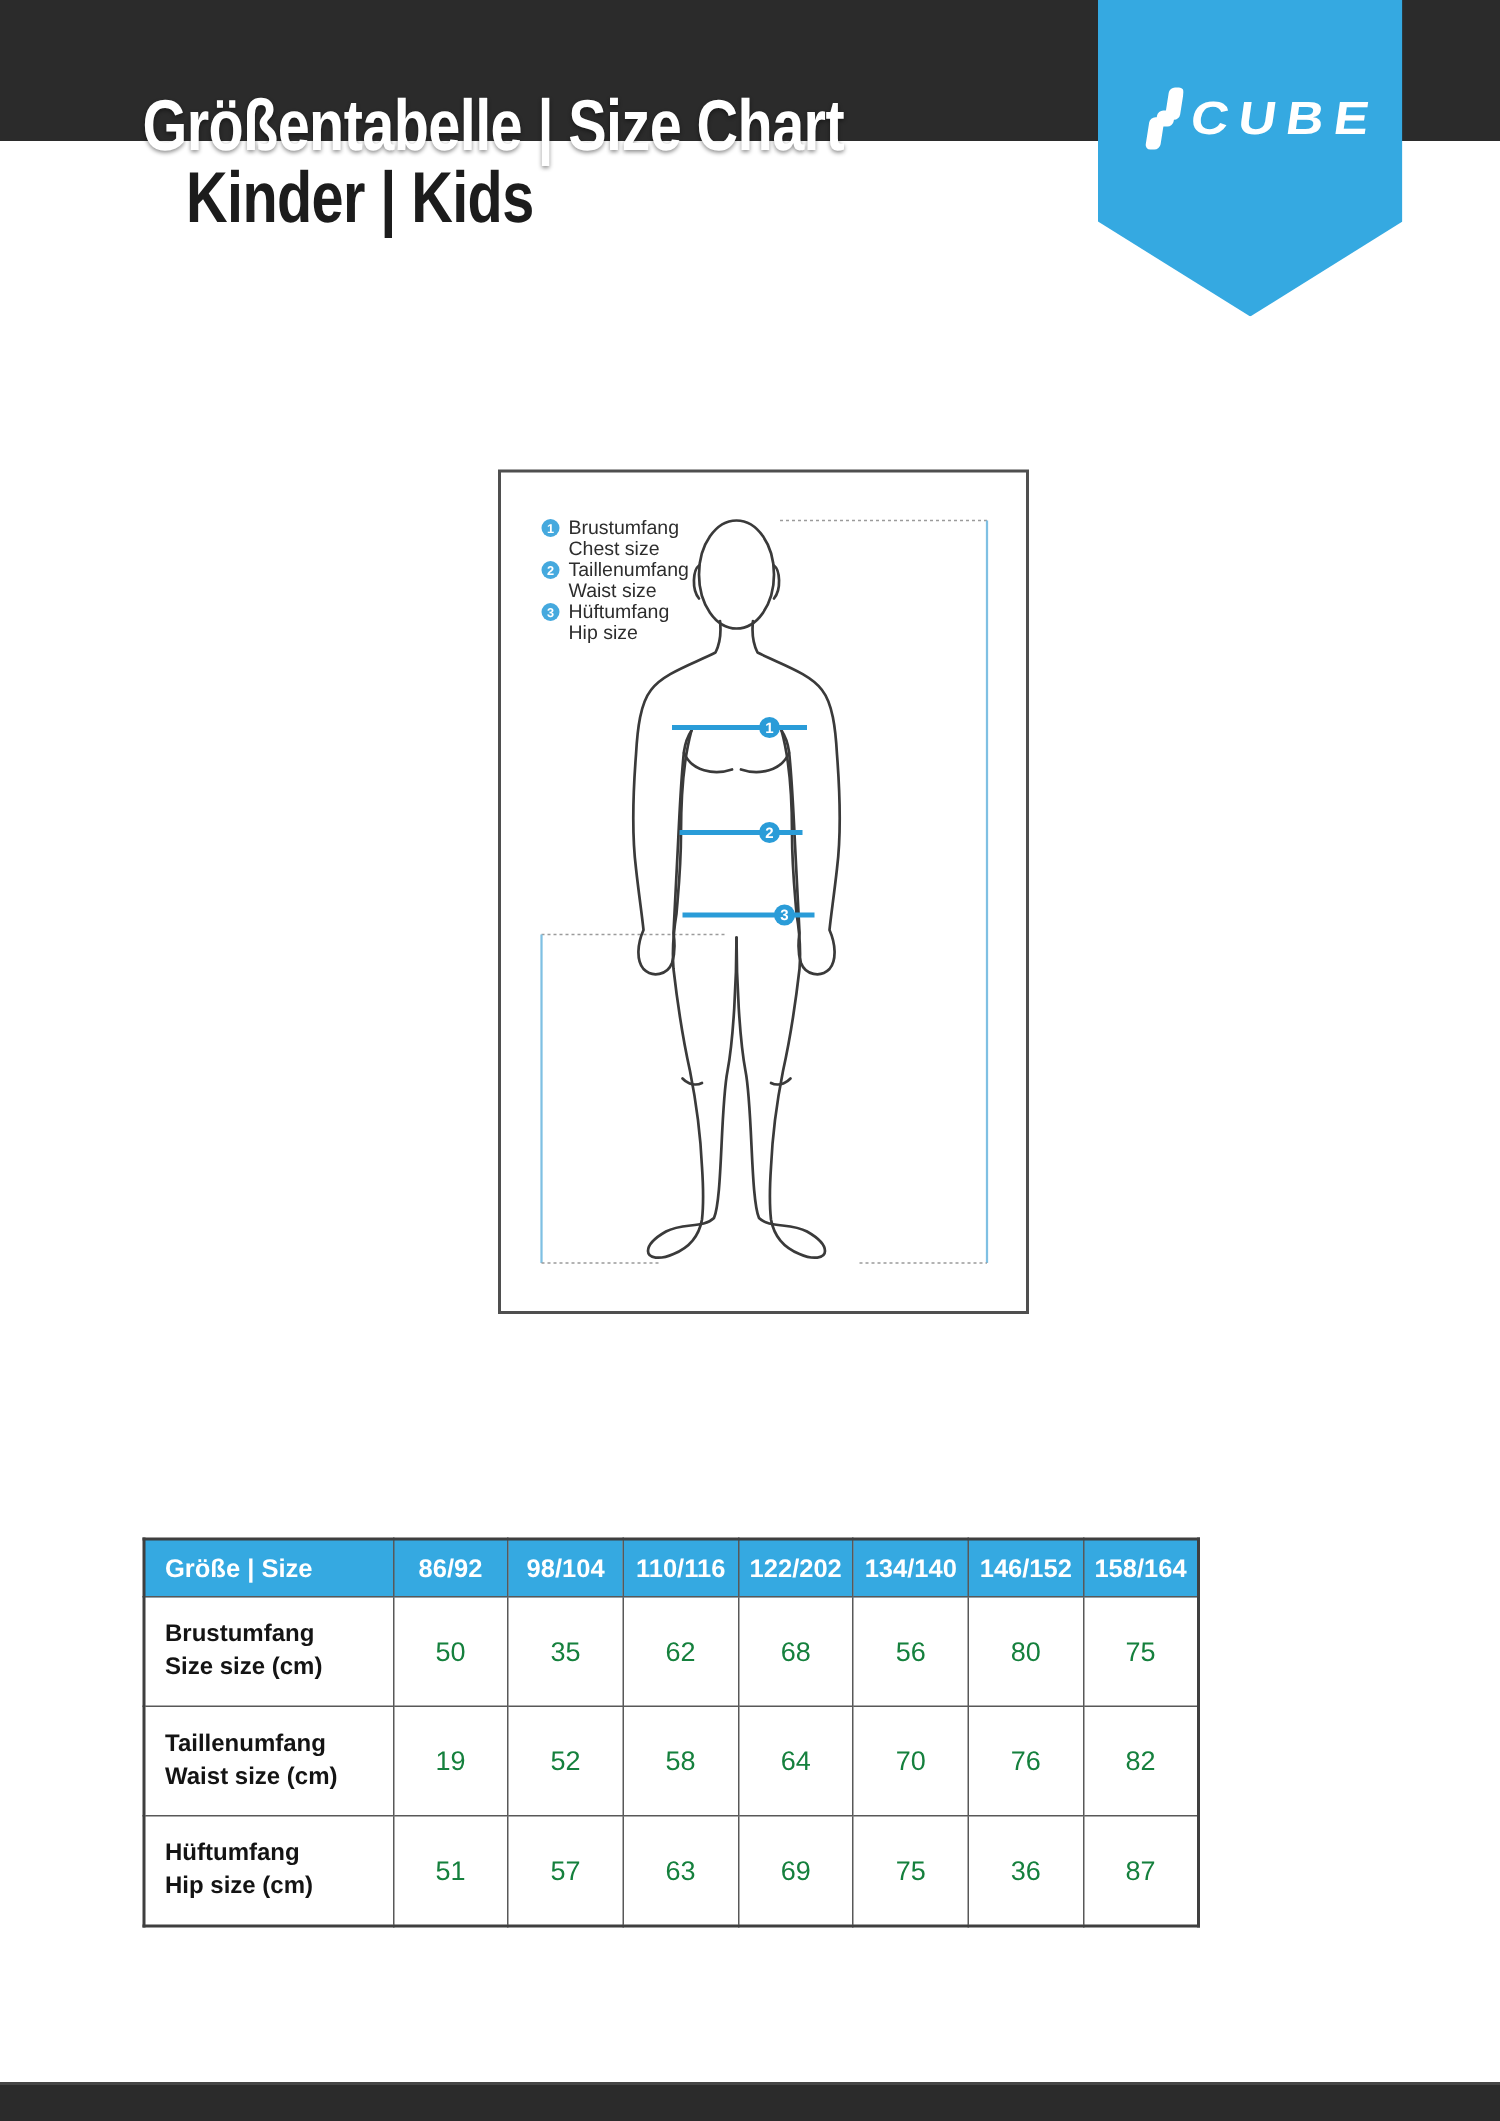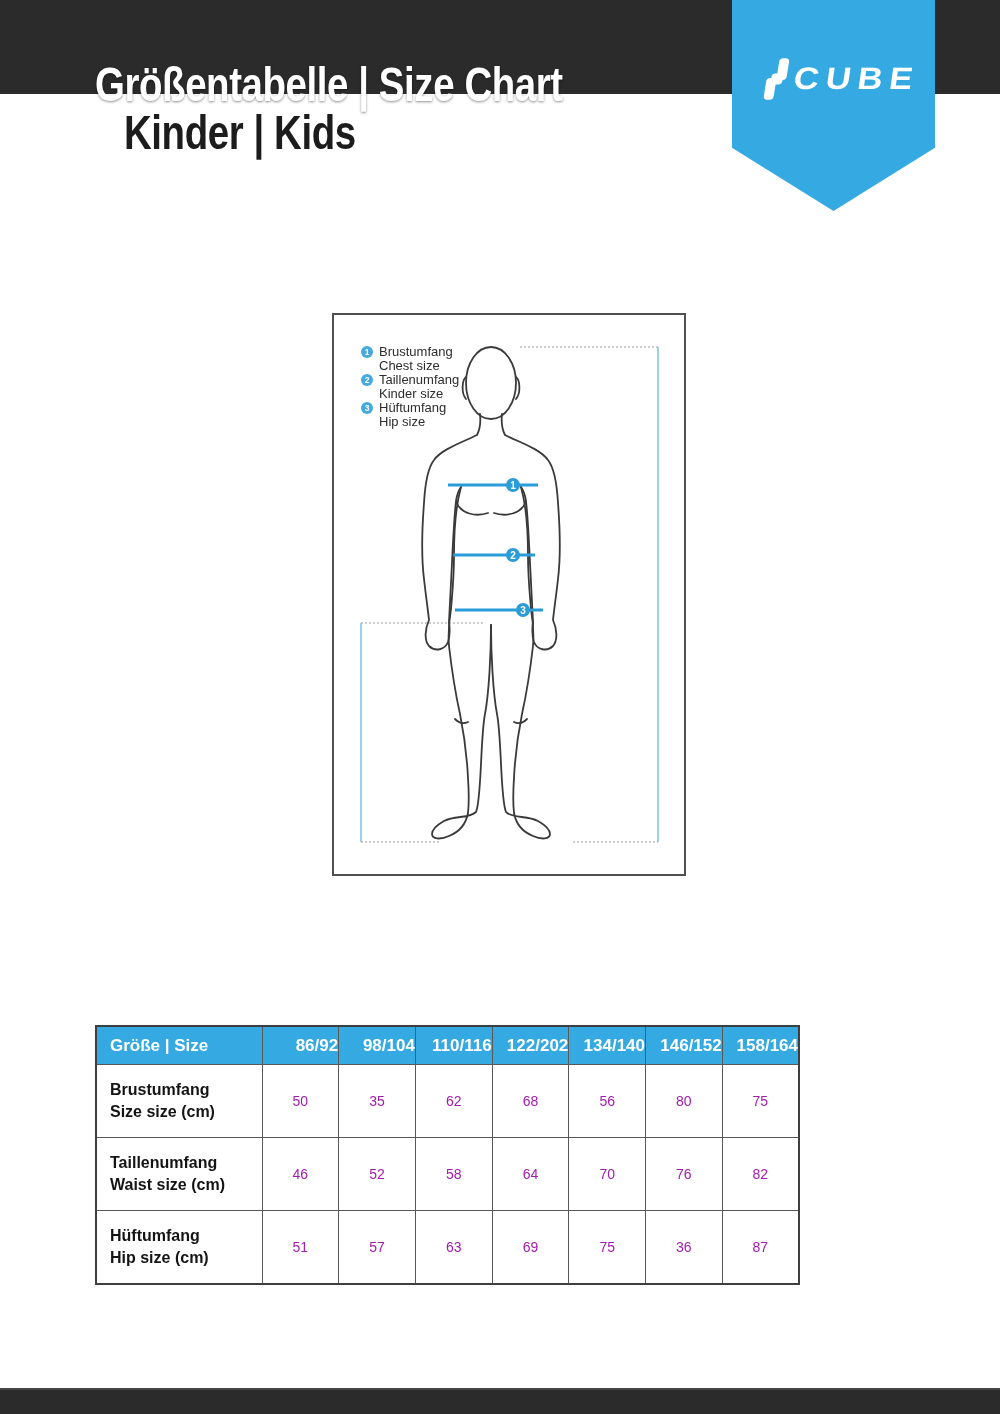--- a/index.html
+++ b/index.html
@@ -46,29 +46,29 @@
     font-size:8.5px;font-weight:bold;display:flex;align-items:center;justify-content:center;margin-top:1px;
   }
   .legend-de{font-weight:normal;}
   
   .size-table{
     position:absolute;left:95px;top:1025px;width:705px;
     border-collapse:collapse;table-layout:fixed;border:2px solid #3f3f3f;
   }
   .size-table th,.size-table td{border:1px solid #585858;padding:0;}
   .size-table thead th{
-    background:#35a9e1;color:#ffffff;font-size:17px;font-weight:bold;height:37px;text-align:right;
+    background:#35a9e1;color:#ffffff;font-size:17px;font-weight:bold;height:37px;text-align:center;
   }
   .size-table thead th.rowhead{text-align:left;padding-left:13px;}
   .size-table tbody th{
     text-align:left;padding-left:13px;font-size:16px;font-weight:bold;color:#141414;
     line-height:1.4;height:72px;background:#fff;
   }
   .size-table tbody td{
-    text-align:center;vertical-align:middle;font-size:14px;font-weight:normal;color:#a21caf;height:72px;background:#fff;
+    text-align:center;vertical-align:middle;font-size:18px;font-weight:normal;color:#15803d;height:72px;background:#fff;
   }
 </style>
 </head>
 <body>
 
 <div class="black-bar"></div>
 <div class="title1">Größentabelle | Size Chart</div>
 <div class="title2">Kinder | Kids</div>
 
 <div class="ribbon">
@@ -91,21 +91,21 @@
       <span class="legend-num">1</span>
       <span>
         <span class="legend-de">Brustumfang</span><br>
         <span class="legend-en">Chest size</span>
       </span>
     </div>
     <div class="legend-item">
       <span class="legend-num">2</span>
       <span>
         <span class="legend-de">Taillenumfang</span><br>
-        <span class="legend-en">Kinder size</span>
+        <span class="legend-en">Waist size</span>
       </span>
     </div>
     <div class="legend-item">
       <span class="legend-num">3</span>
       <span>
         <span class="legend-de">Hüftumfang</span><br>
         <span class="legend-en">Hip size</span>
       </span>
     </div>
   </div>
@@ -196,21 +196,21 @@
       <td>68</td>
       <td>56</td>
       <td>80</td>
       <td>75</td>
     </tr>
     <tr>
       <th>
         <span>Taillenumfang</span><br>
         <span>Waist size (cm)</span>
       </th>
-      <td>46</td>
+      <td>19</td>
       <td>52</td>
       <td>58</td>
       <td>64</td>
       <td>70</td>
       <td>76</td>
       <td>82</td>
     </tr>
     <tr>
       <th>
         <span>Hüftumfang</span><br>

